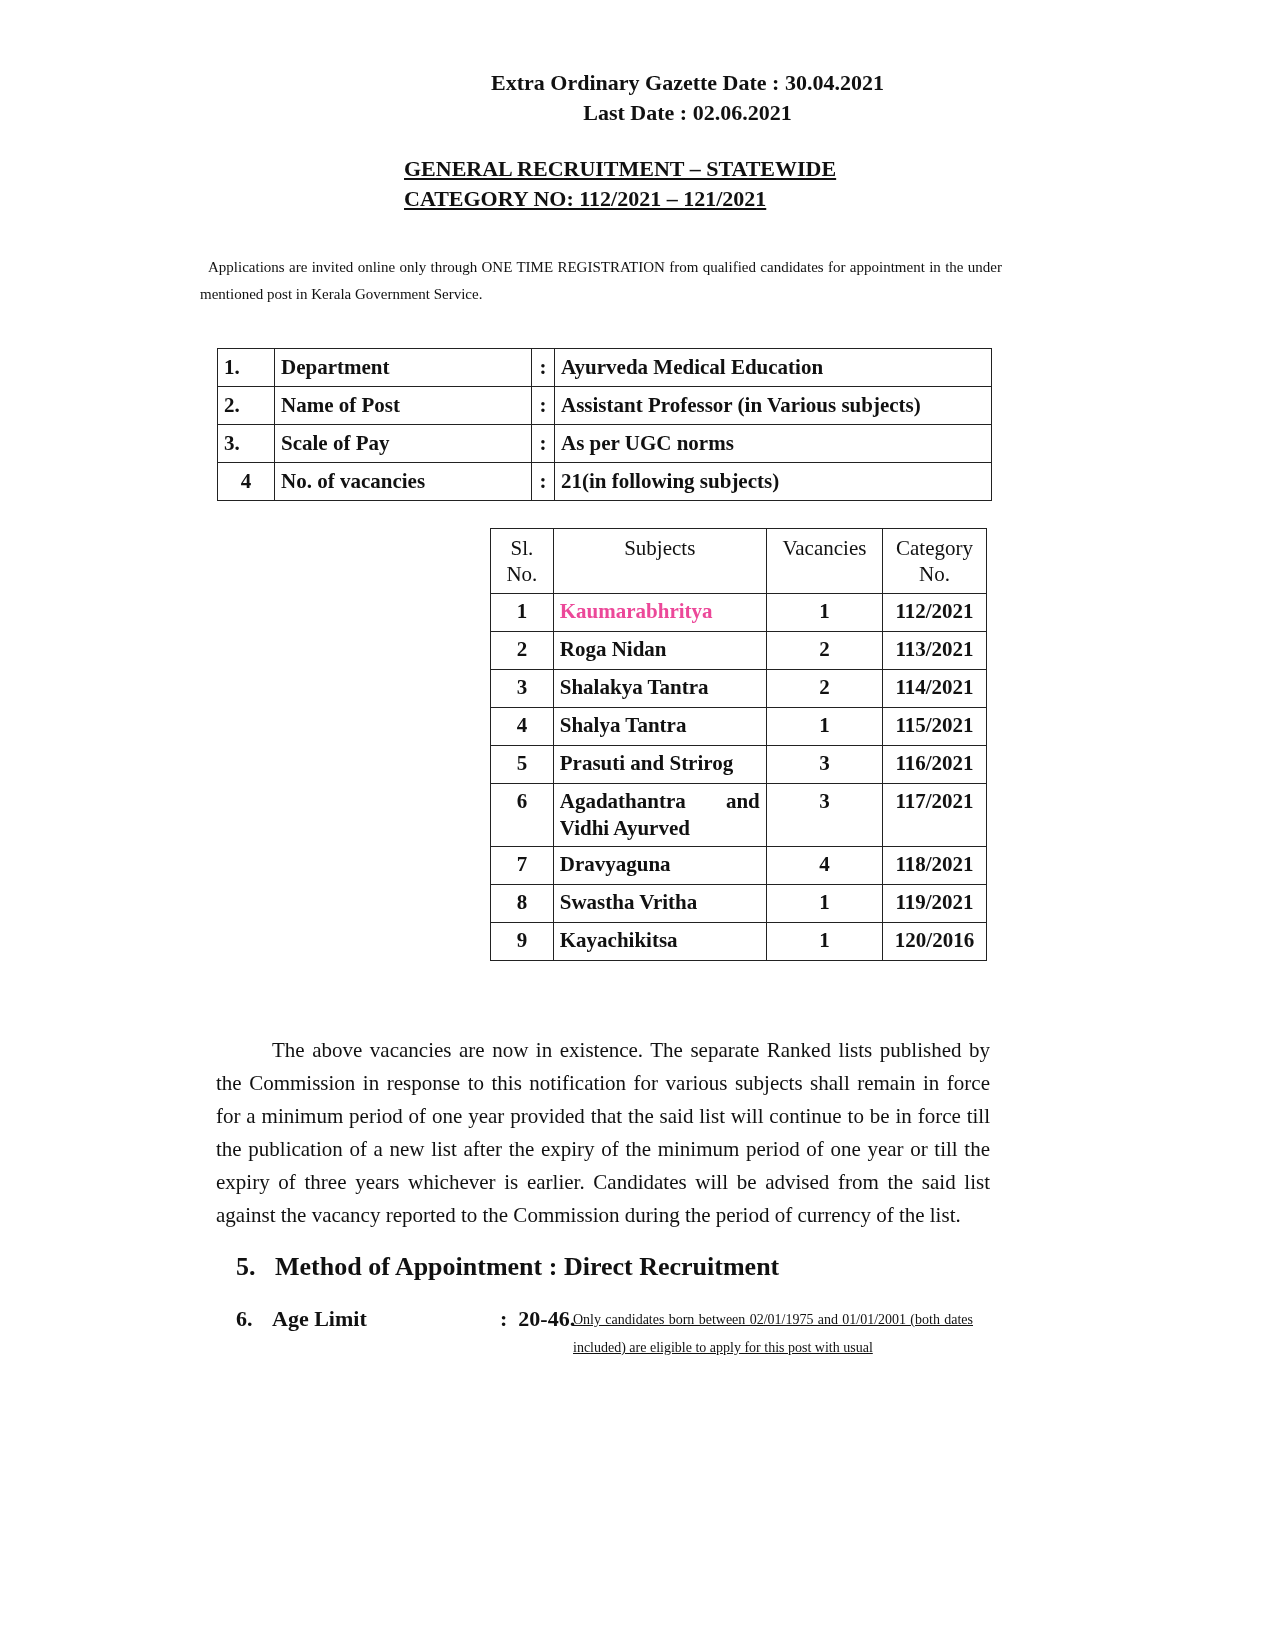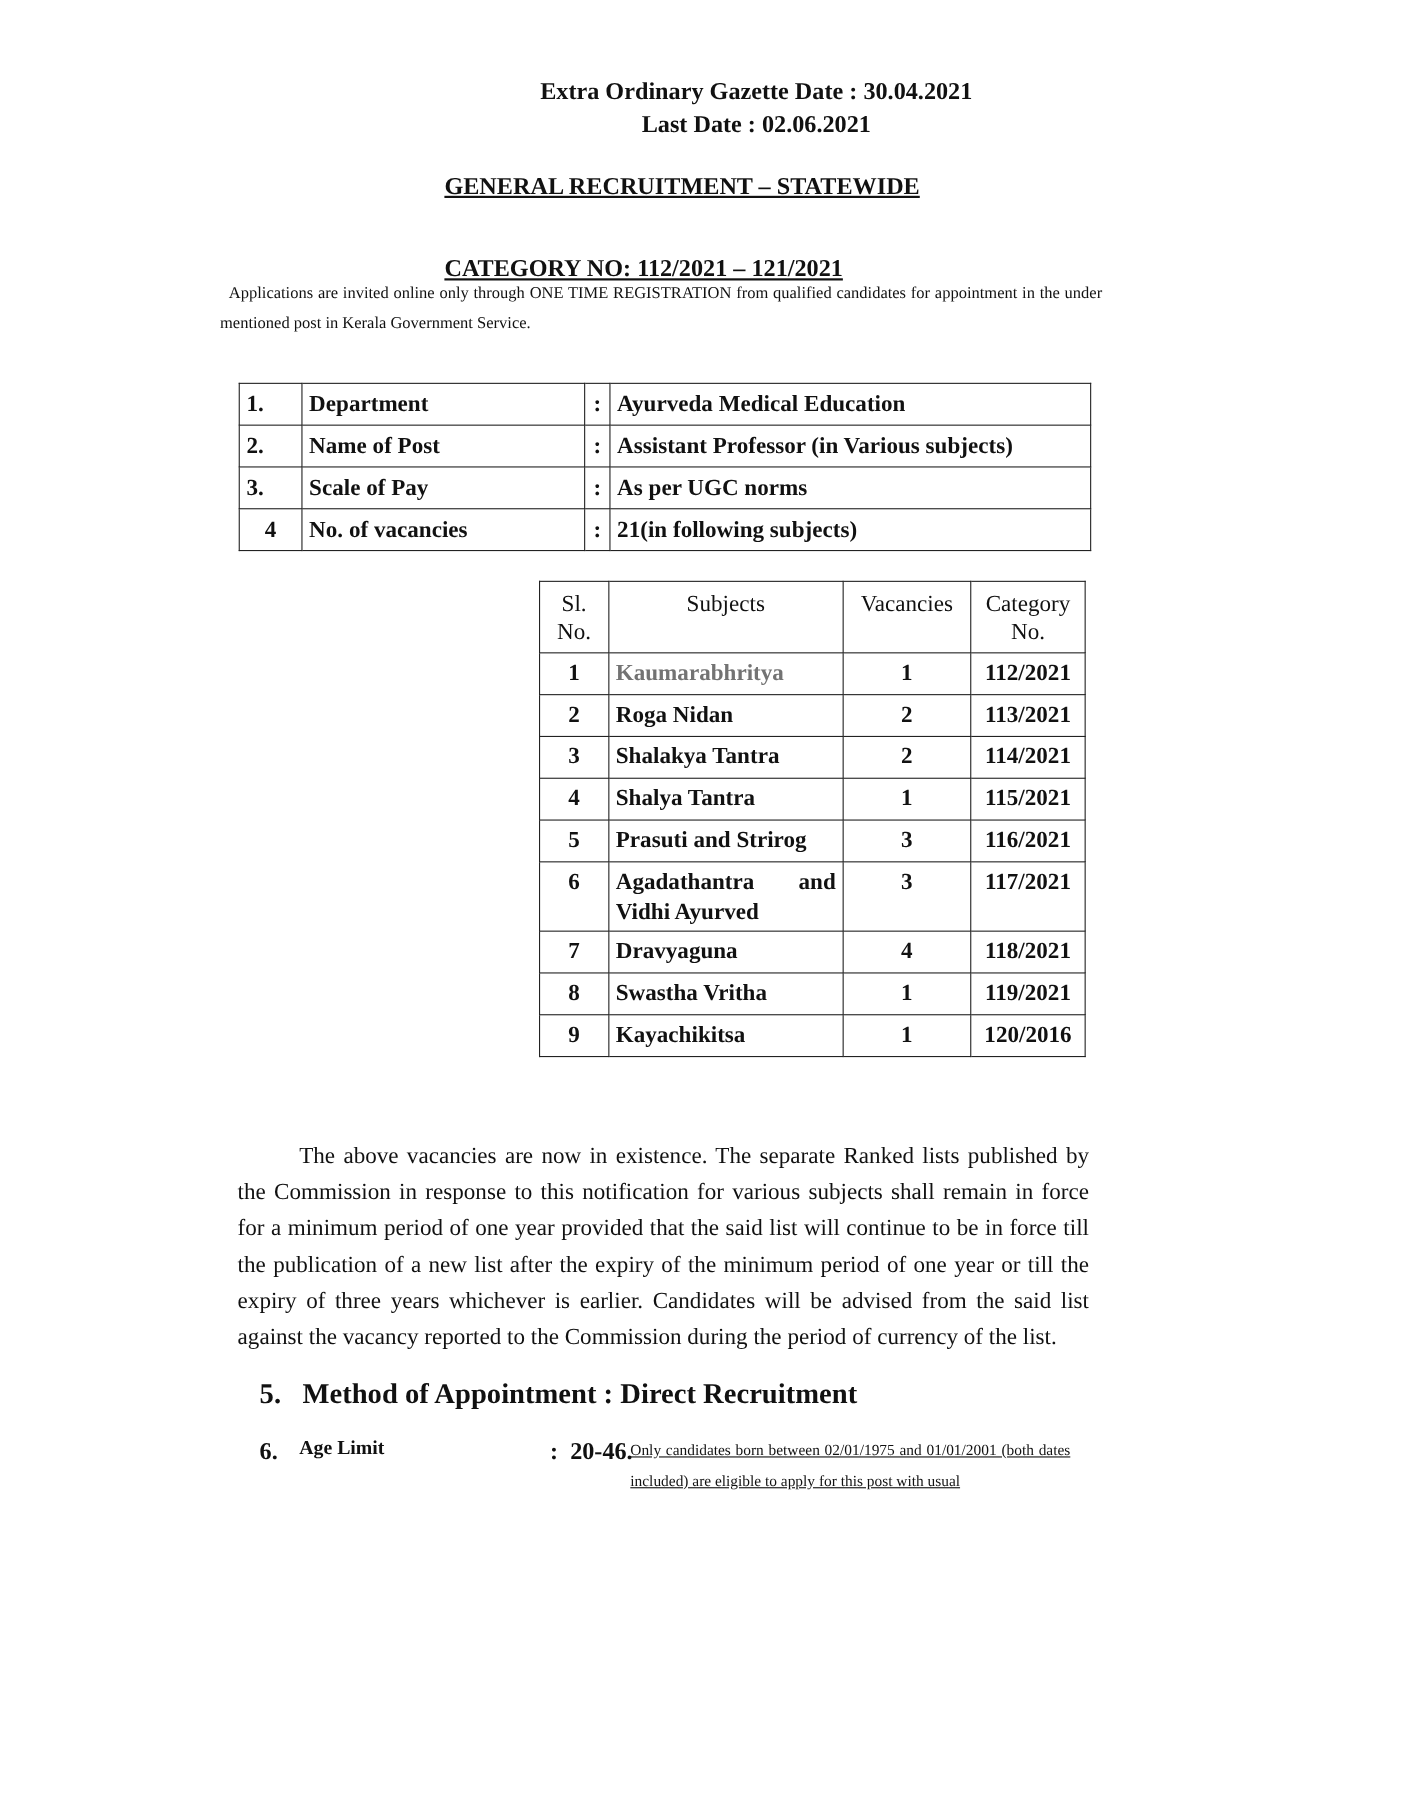--- a/index.html
+++ b/index.html
@@ -4,42 +4,42 @@
 <style>
   html, body { margin: 0; padding: 0; background: #ffffff; }
   body { width: 1275px; height: 1650px; position: relative; overflow: hidden;
          font-family: "Liberation Serif", "DejaVu Serif", serif; color: #111; }
   .abs { position: absolute; }
   .hdr { left: 0; width: 1275px; text-align: center; font-weight: bold; font-size: 22px; }
   .hdr1 { top: 70px; left: 50px; }
   .hdr2 { top: 100px; left: 50px; }
   .title { font-weight: bold; font-size: 22px; text-decoration: underline; left: 404px; }
   .t1 { top: 156px; }
-  .t2 { top: 186px; margin-top: 45px; }
+  .t2 { top: 186px; }
   .intro { top: 240px; left: 200px; width: 802px; font-size: 15px; line-height: 27px;
            text-align: justify; text-indent: 8px; margin-top: 14px; }
   table { border-collapse: collapse; }
   .info { top: 348px; left: 217px; width: 775px; font-weight: bold; font-size: 21px; }
   .info td { border: 1.5px solid #222; height: 37px; padding: 0 6px; }
   .info td.num { width: 44px; }
   .info td.lbl { width: 244px; font-family: Liberation Serif, serif; }
   .info td.col { width: 22px; text-align: center; padding: 0; }
   .subj { top: 528px; left: 490px; width: 497px; font-size: 21px; }
   .subj th { font-weight: normal; border: 1.5px solid #222; vertical-align: top; padding: 6px 4px; line-height: 26px; text-align: center; }
   .subj td { border: 1.5px solid #222; font-weight: bold; padding: 4px 6px; height: 29px; vertical-align: top; line-height: 27px; }
   .subj td.c { text-align: center; }
   .subj td.s { text-align: justify; text-align-last: left; }
   .subj .w1 { width: 52px; } .subj .w2 { width: 198px; } .subj .w3 { width: 104px; } .subj .w4 { width: 92px; }
   .para { top: 1034px; left: 216px; width: 774px; font-size: 21px; line-height: 33px; text-align: justify; text-indent: 56px; }
   .sec5 { top: 1252px; left: 236px; font-weight: bold; font-size: 26px; }
   .sec6-num { top: 1306px; left: 236px; font-weight: bold; font-size: 22px; }
-  .sec6-lbl { top: 1306px; left: 272px; font-weight: bold; font-size: 18px; }
+  .sec6-lbl { top: 1306px; left: 272px; font-weight: bold; font-size: 22px; }
   .sec6-val { top: 1306px; left: 500px; font-size: 22px; }
   .sec6-text { top: 1306px; left: 573px; width: 400px; font-size: 14px; line-height: 28px; text-align: justify; text-decoration: underline; }
-  .dim { color: #737373; }
+  .dim { color: #ec4899; }
 </style>
 </head>
 <body>
 
 <div class="abs hdr hdr1">Extra Ordinary Gazette Date : 30.04.2021</div>
 <div class="abs hdr hdr2">Last Date : 02.06.2021</div>
 <div class="abs title t1">GENERAL RECRUITMENT – STATEWIDE</div>
 <div class="abs title t2">CATEGORY NO:  112/2021 – 121/2021</div>
 
 <div class="abs intro">Applications are invited online only through ONE TIME REGISTRATION from qualified candidates for appointment in the under mentioned post in Kerala Government Service.</div>

